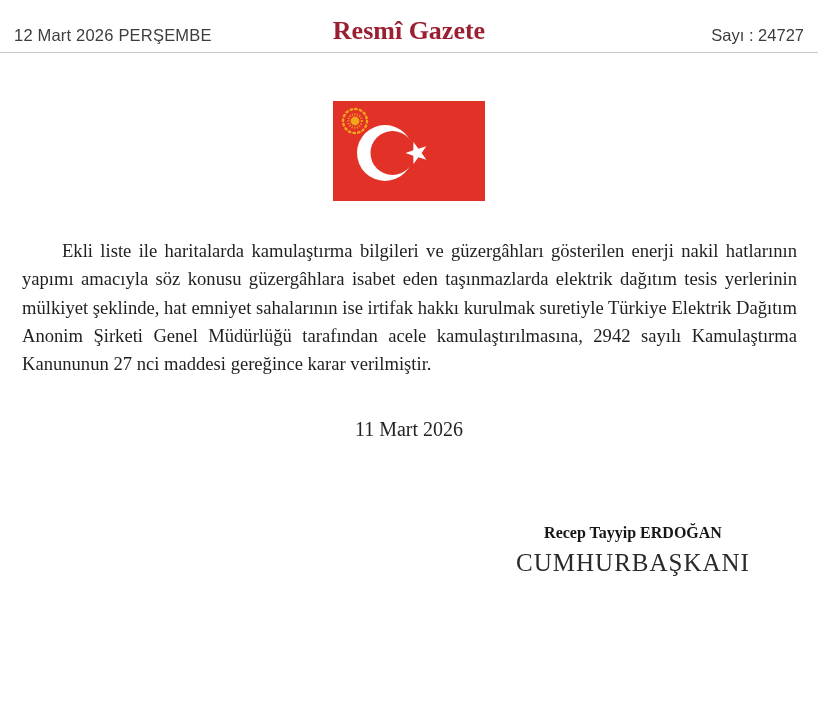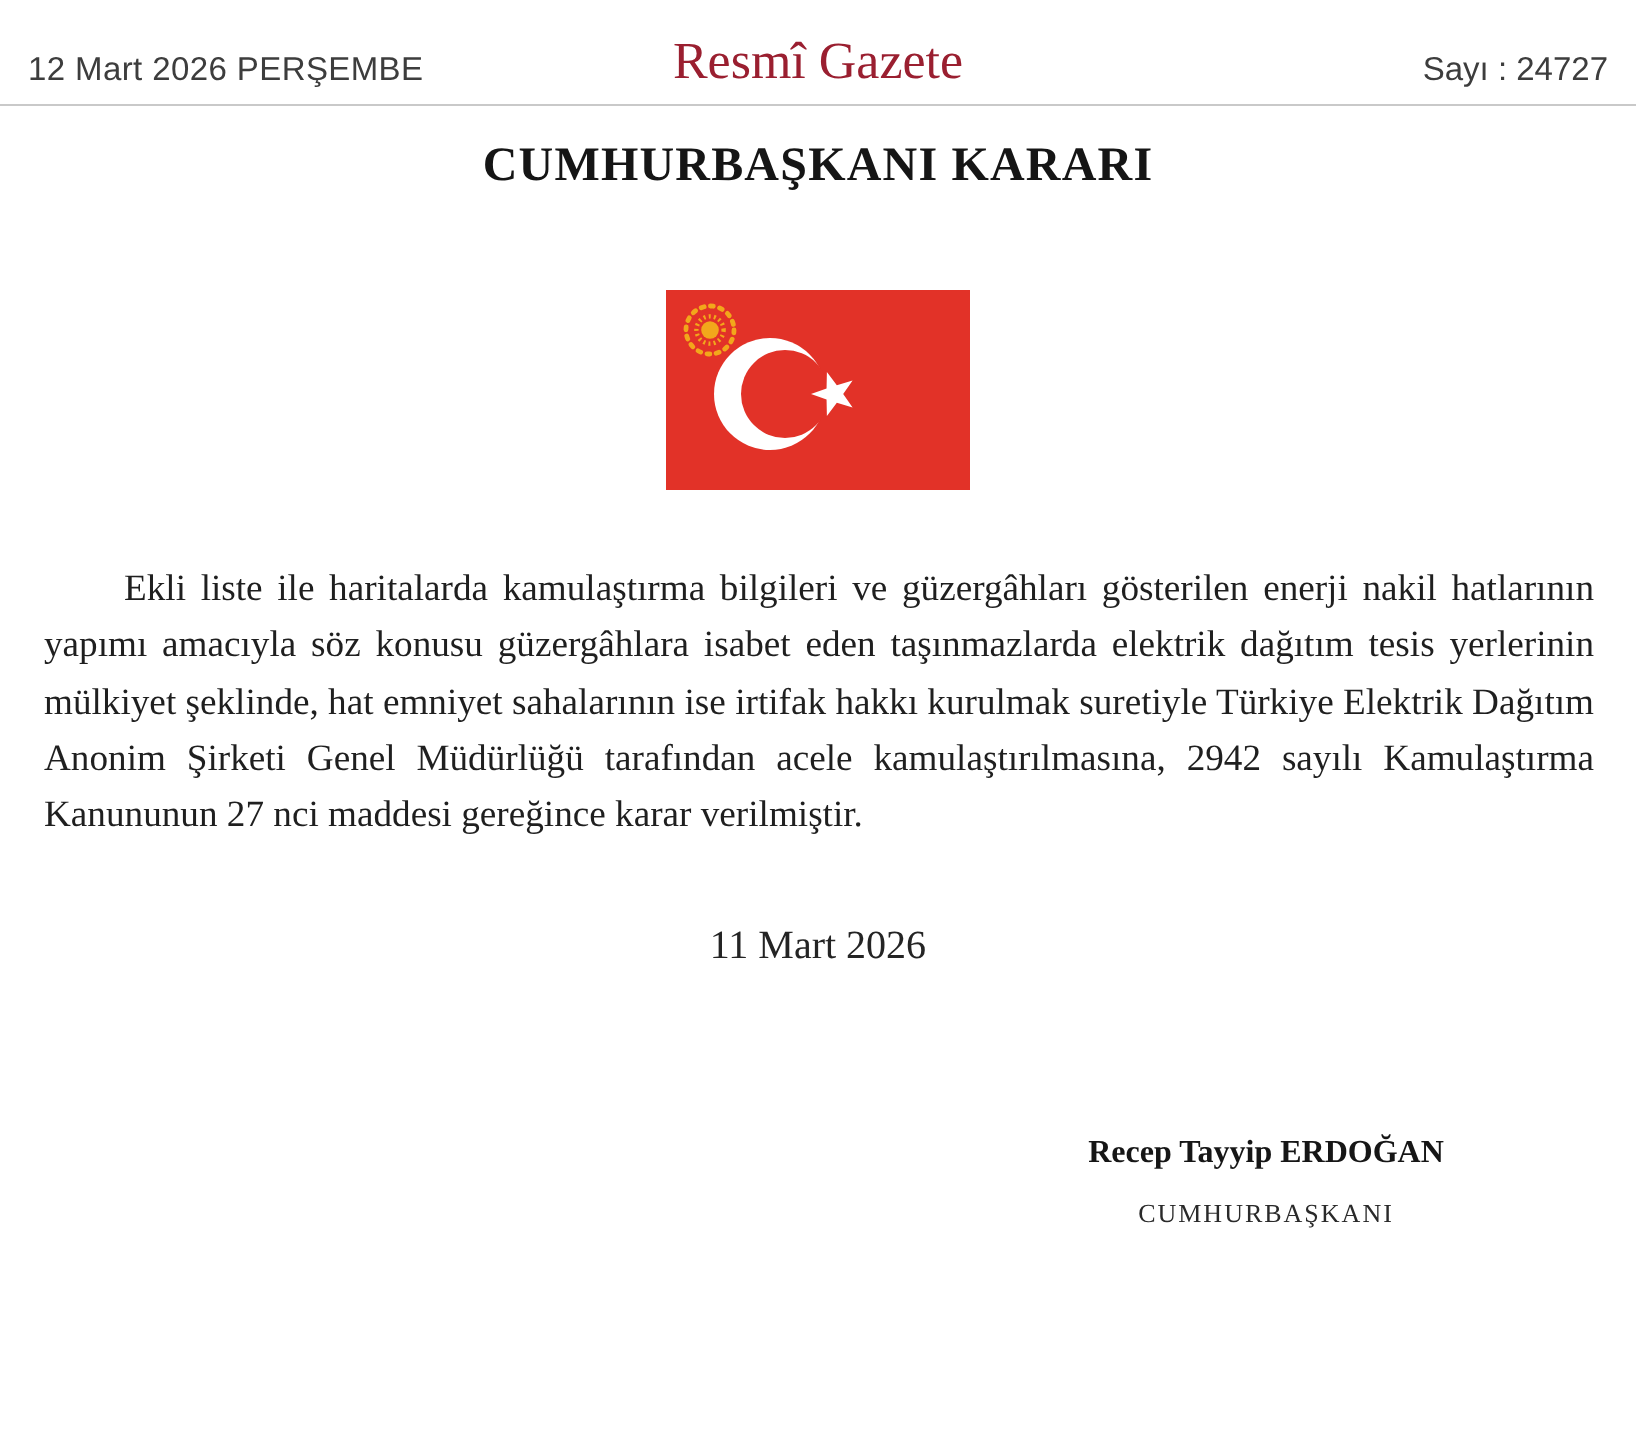--- a/index.html
+++ b/index.html
@@ -29,21 +29,21 @@
     border-bottom:1px solid var(--divider-gray);
   }
   .masthead-date{
     justify-self:start;
     font-family:"Liberation Sans","DejaVu Sans",sans-serif;
     font-size:16.5px;color:var(--header-text);
     letter-spacing:.2px;
   }
   .masthead-title{
     justify-self:center;
-    font-size:26px;font-weight:normal;color:var(--gazette-red);
+    font-size:26px;font-weight:bold;color:var(--gazette-red);
     line-height:1;padding-bottom:1px;
   }
   .masthead-issue{
     justify-self:end;
     font-family:"Liberation Sans","DejaVu Sans",sans-serif;
     font-size:16.5px;color:var(--header-text);
   }
 
   
   .doc-title{
@@ -97,38 +97,37 @@
     width:300px;
     margin:74px 35px 0 auto;
     text-align:center;
   }
   .signature-name{
     font-size:16px;font-weight:bold;
     line-height:32px;
     color:#161616;
   }
   .signature-title{
-    font-size:13px;
+    font-size:25px;
     letter-spacing:1px;
     line-height:28px;
     color:#2a2a2a;
   }
 </style>
 </head>
 <body>
 
 <div class="page">
 
   <div class="masthead">
     <span class="masthead-date">12 Mart 2026 PERŞEMBE</span>
     <span class="masthead-title">Resmî Gazete</span>
     <span class="masthead-issue">Sayı : 24727</span>
   </div>
 
-  <div class="doc-title">CUMHURBAŞKANI KARARI</div>
 
   <div class="flag-wrap">
     <svg width="152" height="100" viewBox="0 0 152 100" xmlns="http://www.w3.org/2000/svg">
       <rect class="flag-bg" x="0" y="0" width="152" height="100"></rect>
 
       <g>
         <circle class="seal-sun" cx="22" cy="20" r="4.4"></circle>
         <circle class="seal-rays" cx="22" cy="20" r="6.8"></circle>
         <circle class="seal-dots" cx="22" cy="20" r="12"></circle>
       </g>

